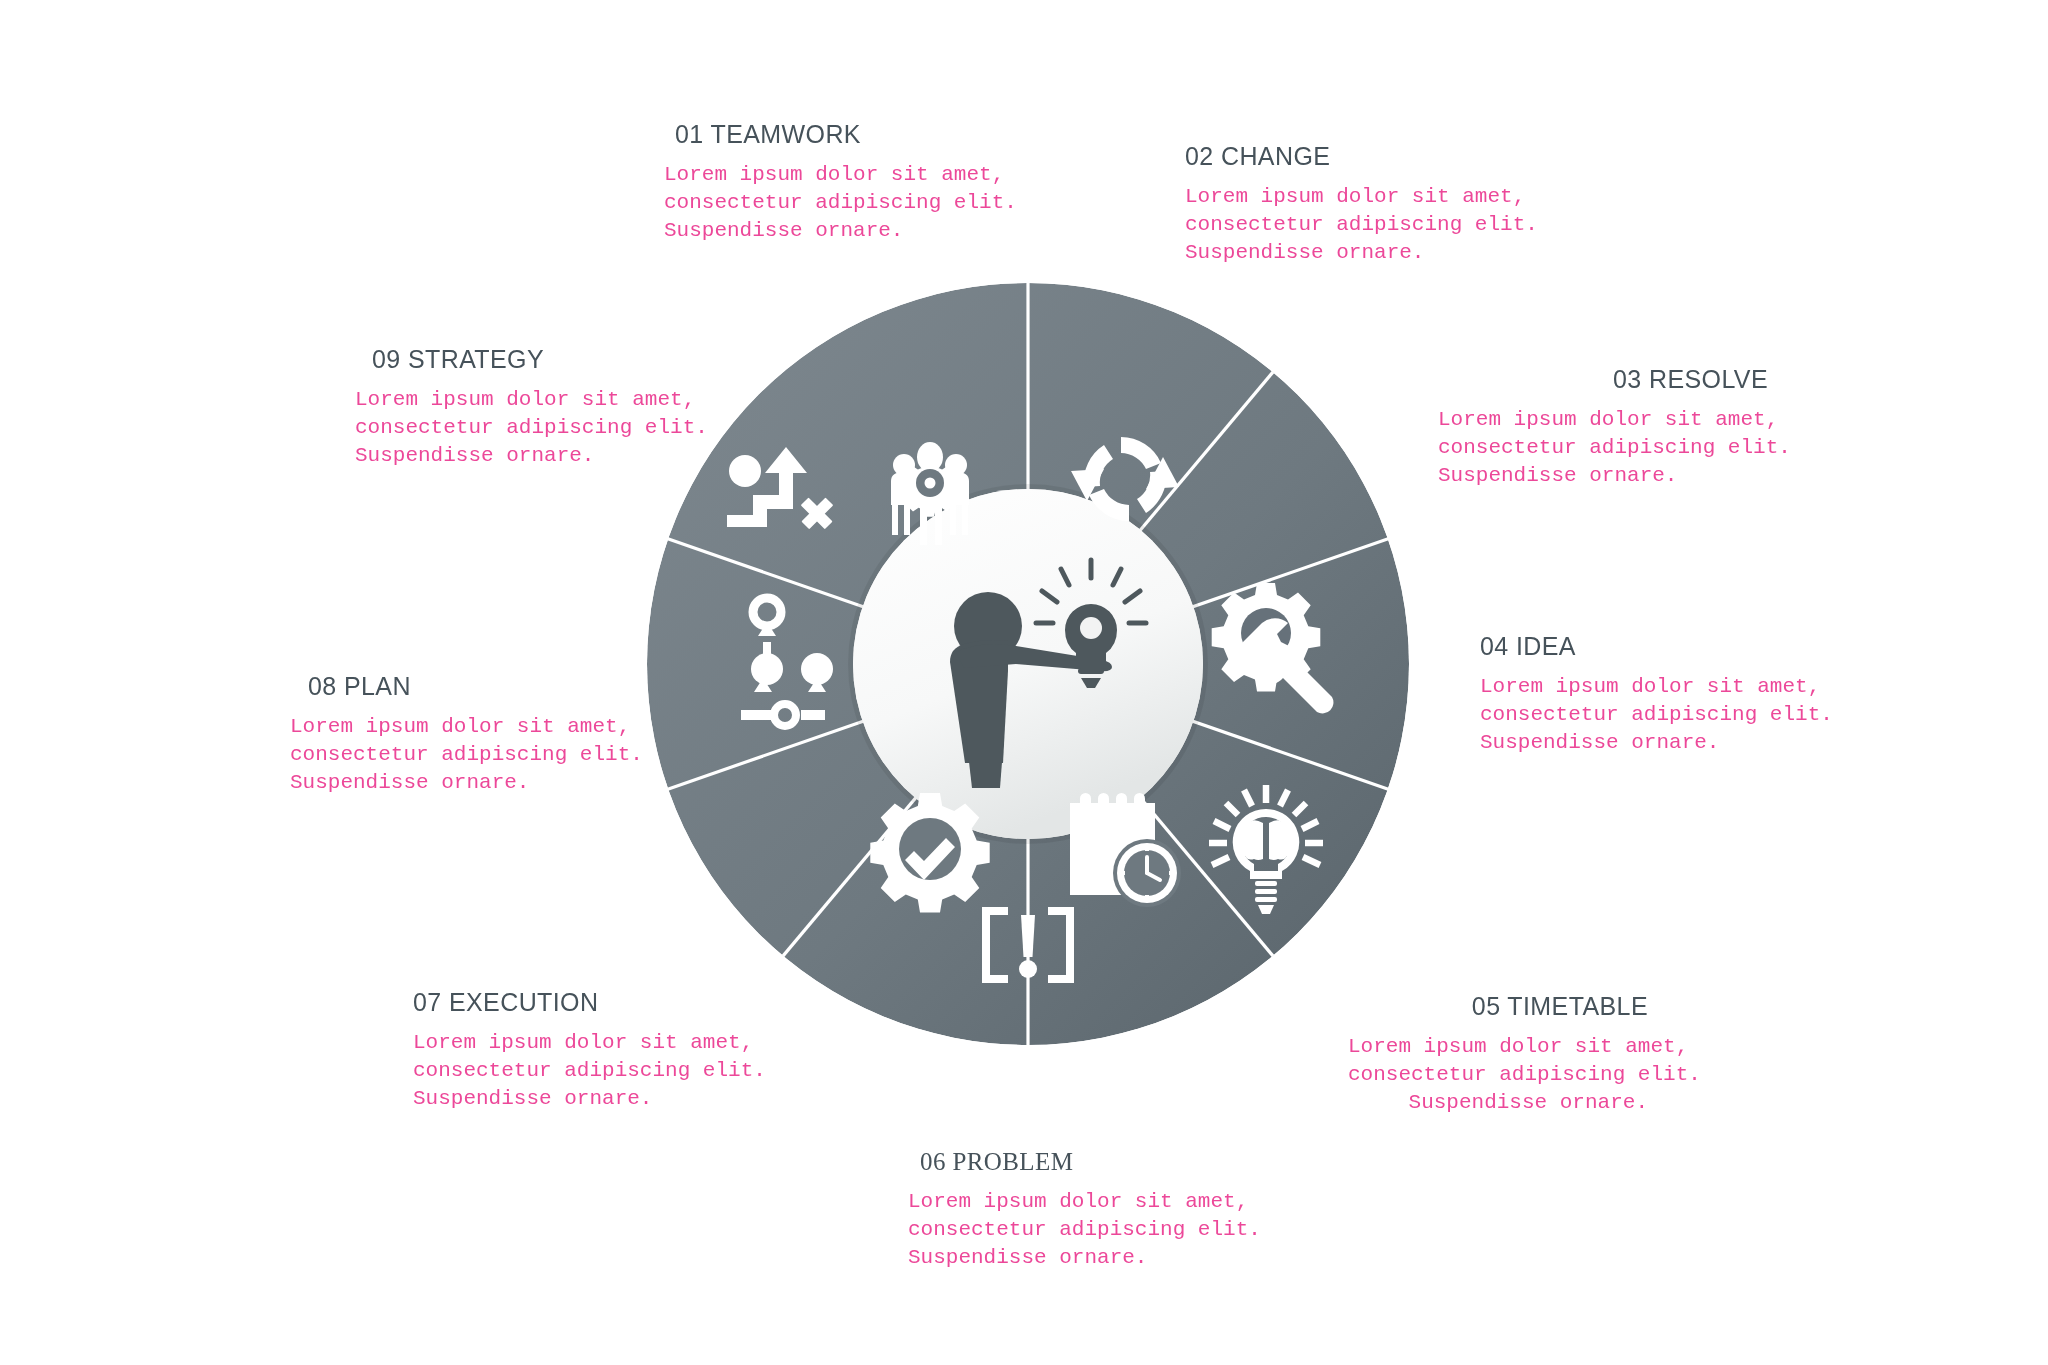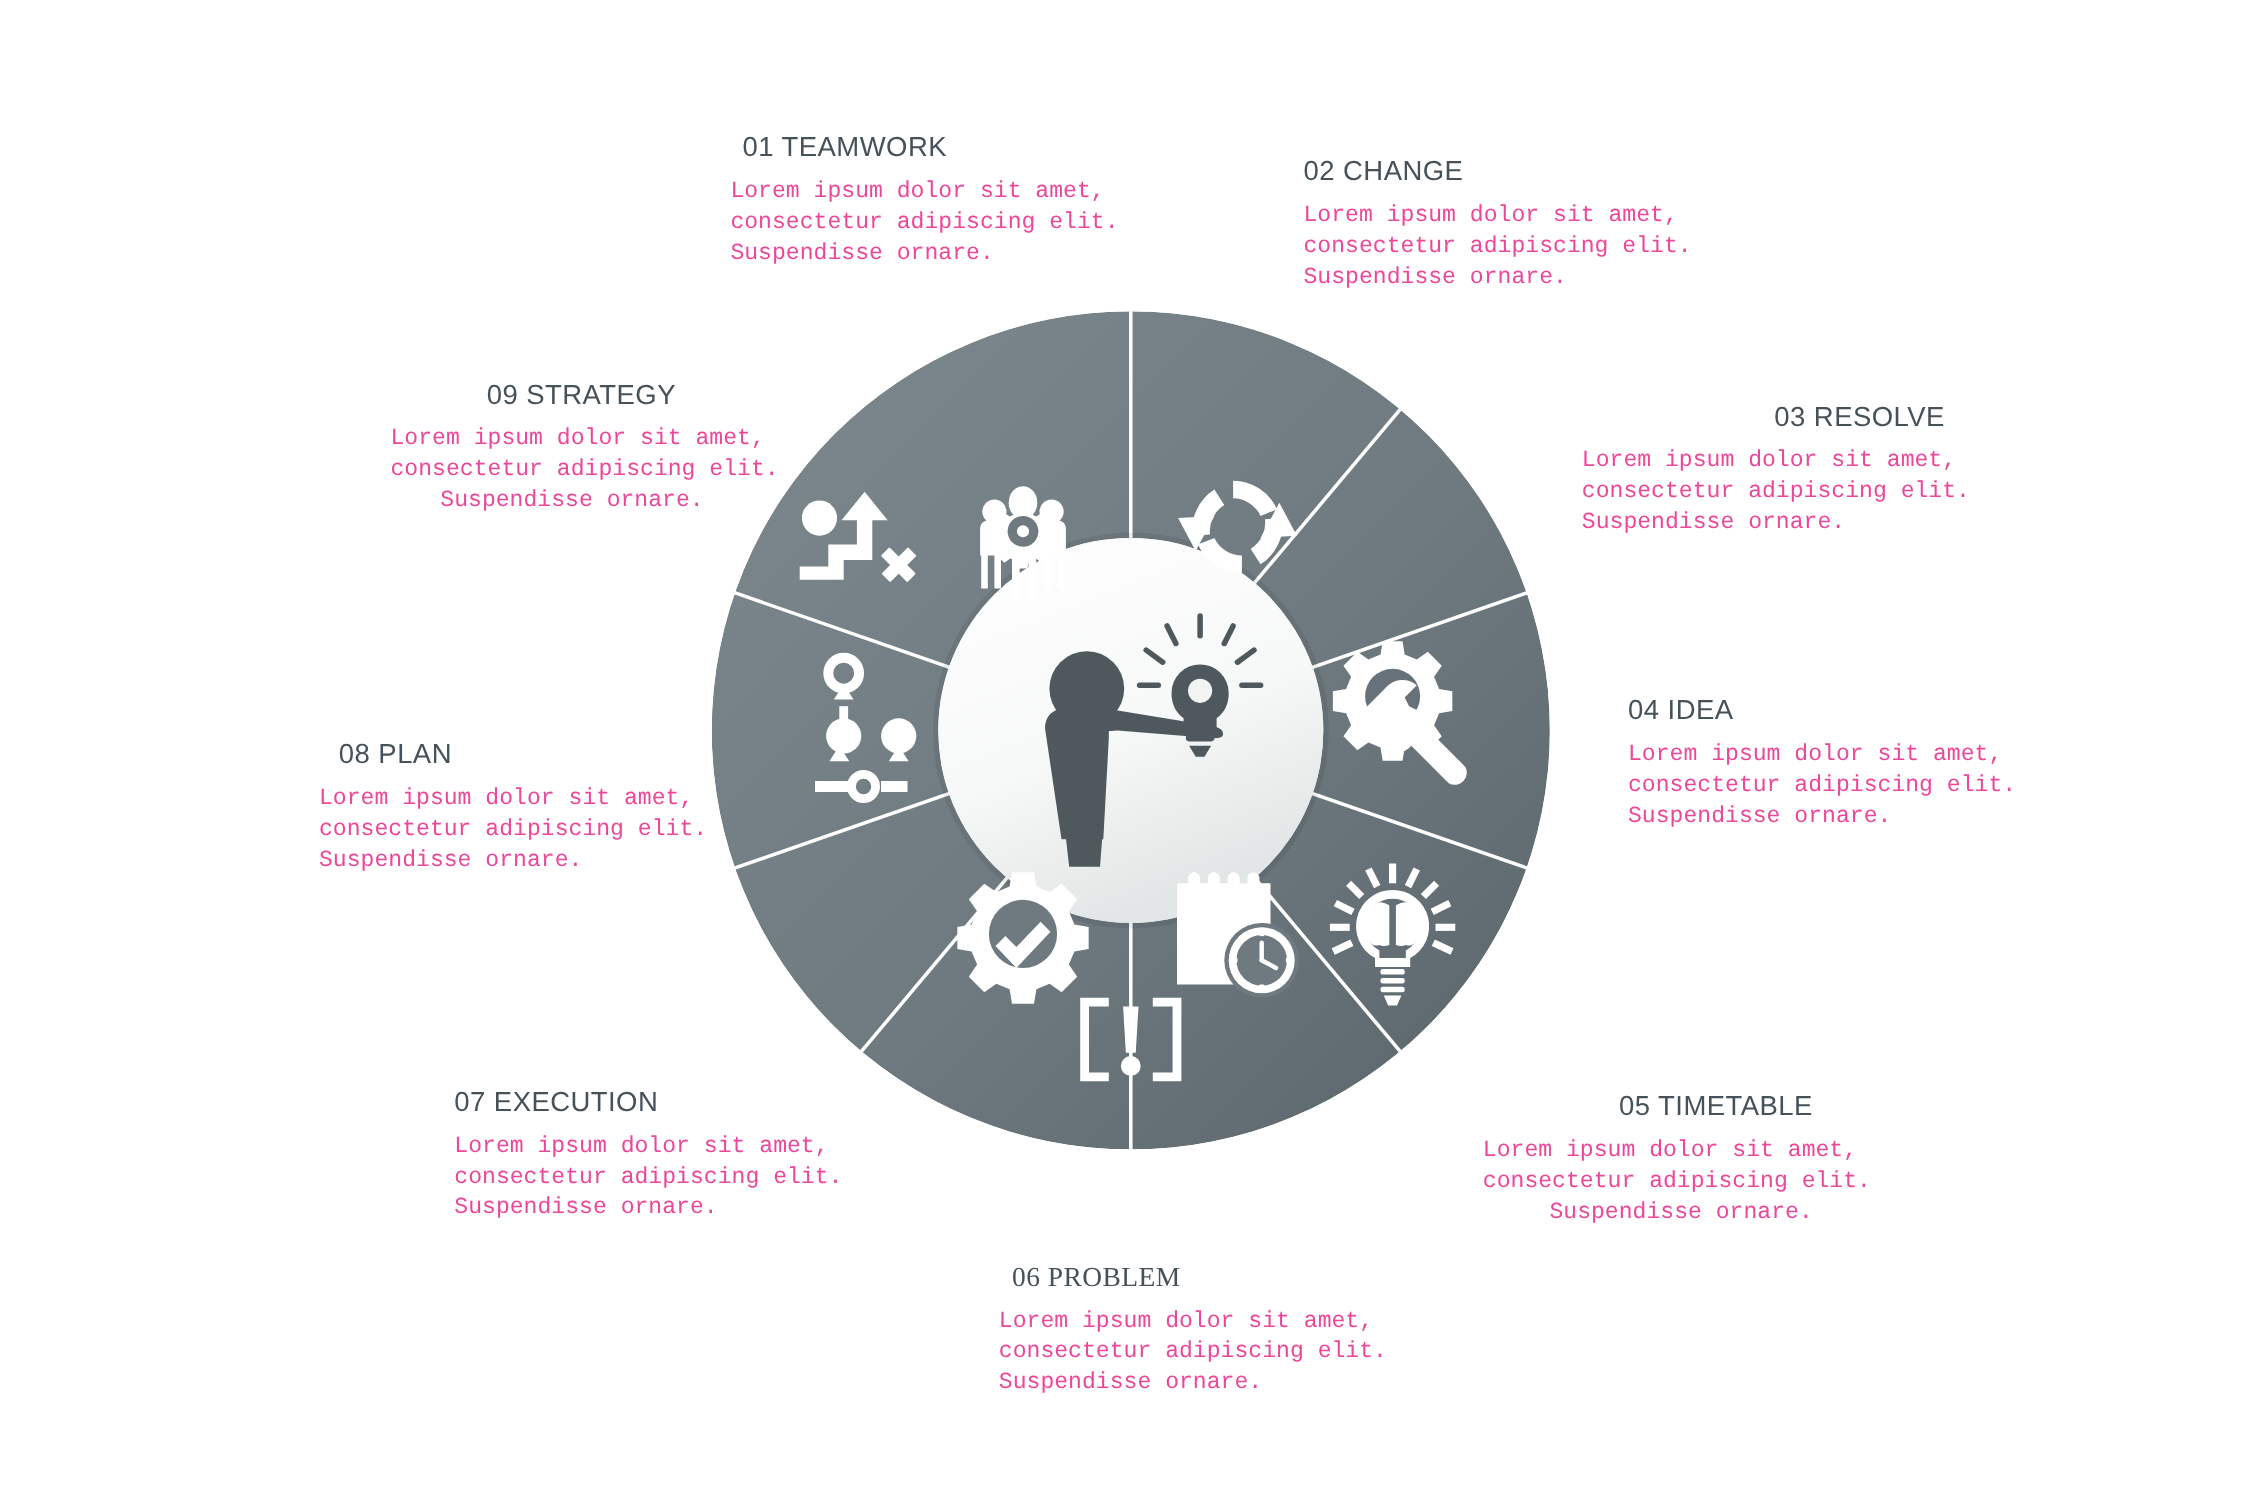--- a/index.html
+++ b/index.html
@@ -62,21 +62,21 @@
   .c03 { left: 1438px; top: 365px; }
   .c03 .heading { margin-left: 29px; text-align: right; }
   .c04 { left: 1480px; top: 632px; text-align: left; width: 300px; }
   .c05 { left: 1348px; top: 992px; text-align: right; width: 300px; }
   .c06 { left: 908px;  top: 1148px; }
   .c06 .heading { margin-left: 12px; font-family: Liberation Serif, serif; }
   .c07 { left: 413px;  top: 988px; }
   .c07 .heading { margin-left: 0; }
   .c08 { left: 290px;  top: 672px; }
   .c08 .heading { margin-left: 18px; }
-  .c09 { left: 355px;  top: 345px; text-align: center; }
+  .c09 { left: 355px;  top: 345px; }
   .c09 .heading { margin-left: 17px; }
 </style>
 </head>
 <body>
 
 <div id="stage">
 
   <div id="wheel">
     <svg viewBox="0 0 762 762" xmlns="http://www.w3.org/2000/svg">
       <defs>

